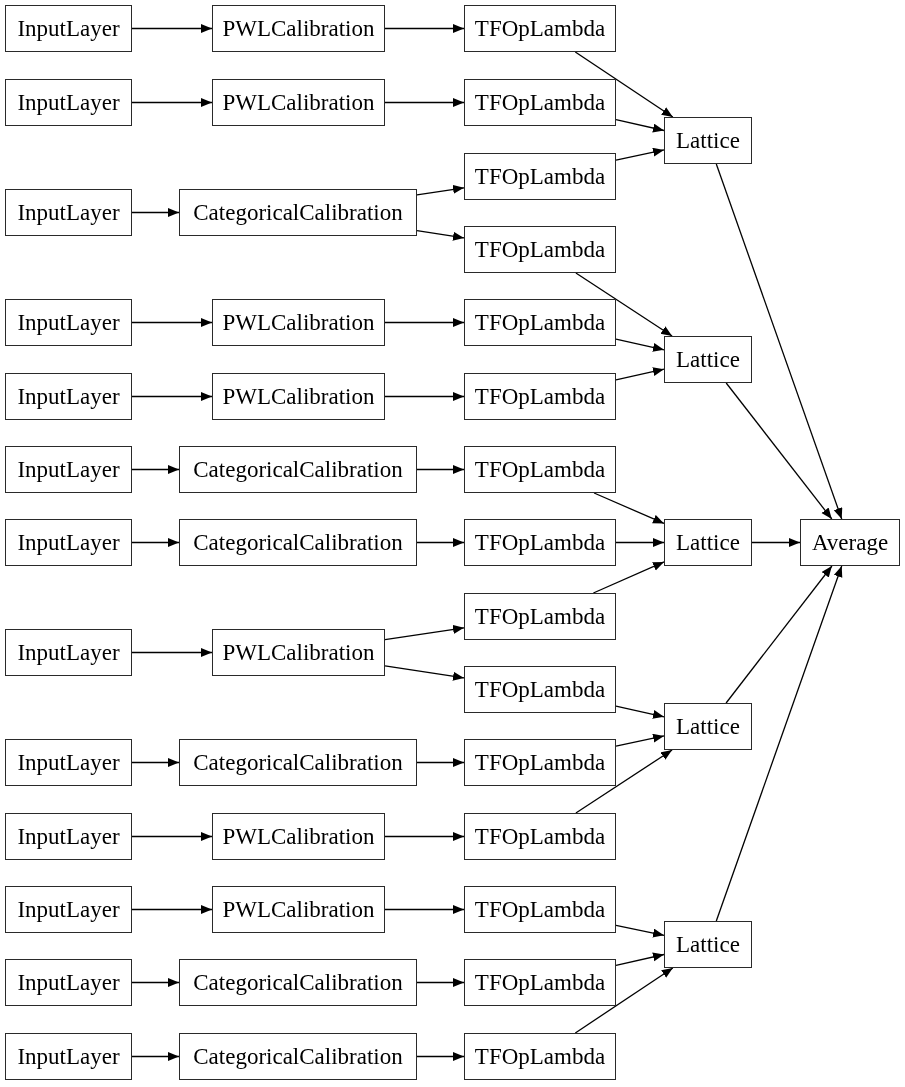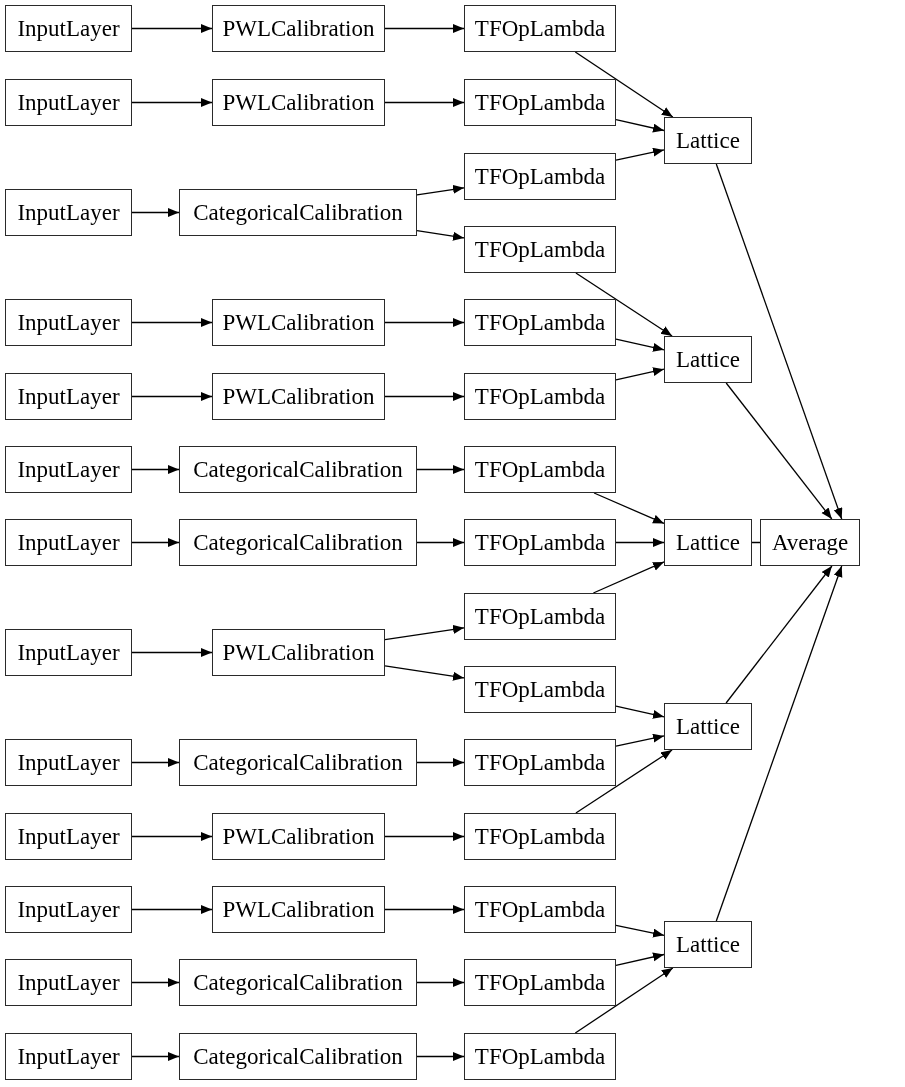--- a/index.html
+++ b/index.html
@@ -148,15 +148,15 @@
       <div class="node" style="left: 464px; top: 739px; width: 152px; height: 47px; border-color: rgb(42, 42, 42); background: rgb(255, 255, 255); color: rgb(0, 0, 0);">TFOpLambda</div>
       <div class="node" style="left: 464px; top: 813px; width: 152px; height: 47px; border-color: rgb(42, 42, 42); background: rgb(255, 255, 255); color: rgb(0, 0, 0);">TFOpLambda</div>
       <div class="node" style="left: 464px; top: 886px; width: 152px; height: 47px; border-color: rgb(42, 42, 42); background: rgb(255, 255, 255); color: rgb(0, 0, 0);">TFOpLambda</div>
       <div class="node" style="left: 464px; top: 959px; width: 152px; height: 47px; border-color: rgb(42, 42, 42); background: rgb(255, 255, 255); color: rgb(0, 0, 0);">TFOpLambda</div>
       <div class="node" style="left: 464px; top: 1033px; width: 152px; height: 47px; border-color: rgb(42, 42, 42); background: rgb(255, 255, 255); color: rgb(0, 0, 0);">TFOpLambda</div>
       <div class="node" style="left: 664px; top: 117px; width: 88px; height: 47px; border-color: rgb(42, 42, 42); background: rgb(255, 255, 255); color: rgb(0, 0, 0);">Lattice</div>
       <div class="node" style="left: 664px; top: 336px; width: 88px; height: 47px; border-color: rgb(42, 42, 42); background: rgb(255, 255, 255); color: rgb(0, 0, 0);">Lattice</div>
       <div class="node" style="left: 664px; top: 519px; width: 88px; height: 47px; border-color: rgb(42, 42, 42); background: rgb(255, 255, 255); color: rgb(0, 0, 0);">Lattice</div>
       <div class="node" style="left: 664px; top: 703px; width: 88px; height: 47px; border-color: rgb(42, 42, 42); background: rgb(255, 255, 255); color: rgb(0, 0, 0);">Lattice</div>
       <div class="node" style="left: 664px; top: 921px; width: 88px; height: 47px; border-color: rgb(42, 42, 42); background: rgb(255, 255, 255); color: rgb(0, 0, 0);">Lattice</div>
-      <div class="node" style="left: 760px; top: 519px; width: 100px; height: 47px; border-color: rgb(42, 42, 42); background: rgb(255, 255, 255); color: rgb(0, 0, 0);">Average</div>
+      <div class="node" style="left: 800px; top: 519px; width: 100px; height: 47px; border-color: rgb(42, 42, 42); background: rgb(255, 255, 255); color: rgb(0, 0, 0);">Average</div>
     </div>
 </div>
 
 </body></html>

